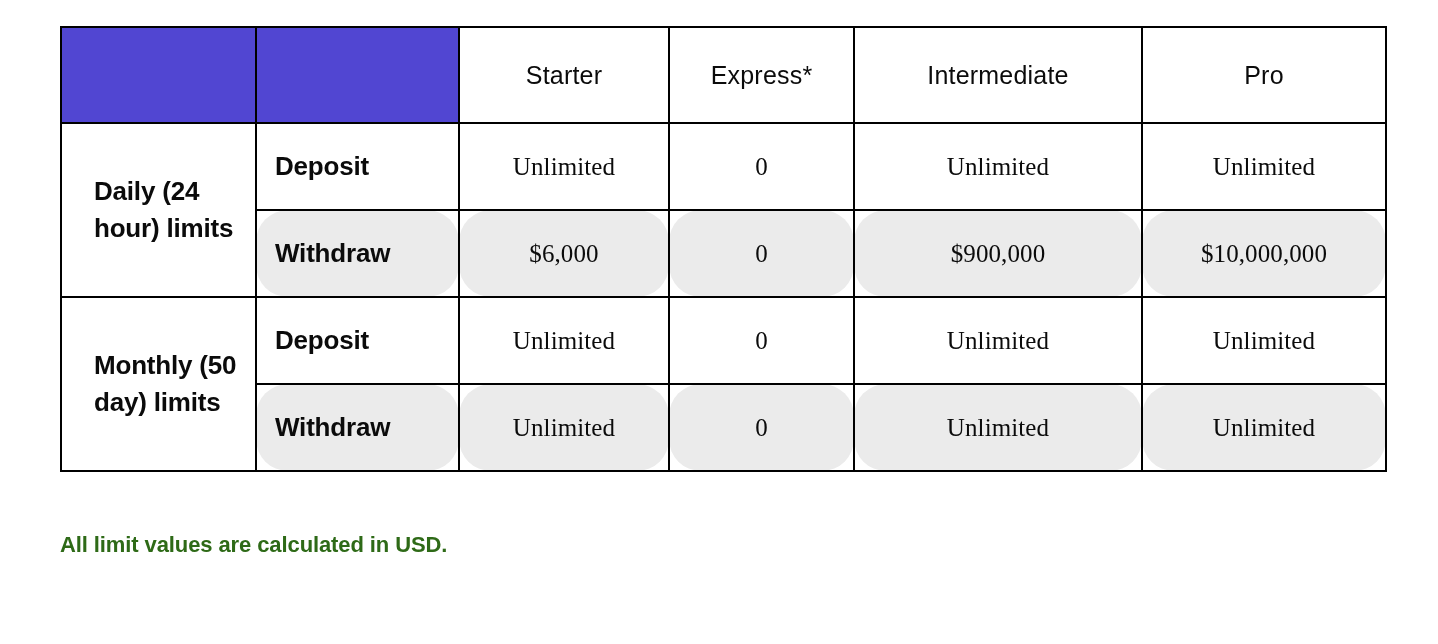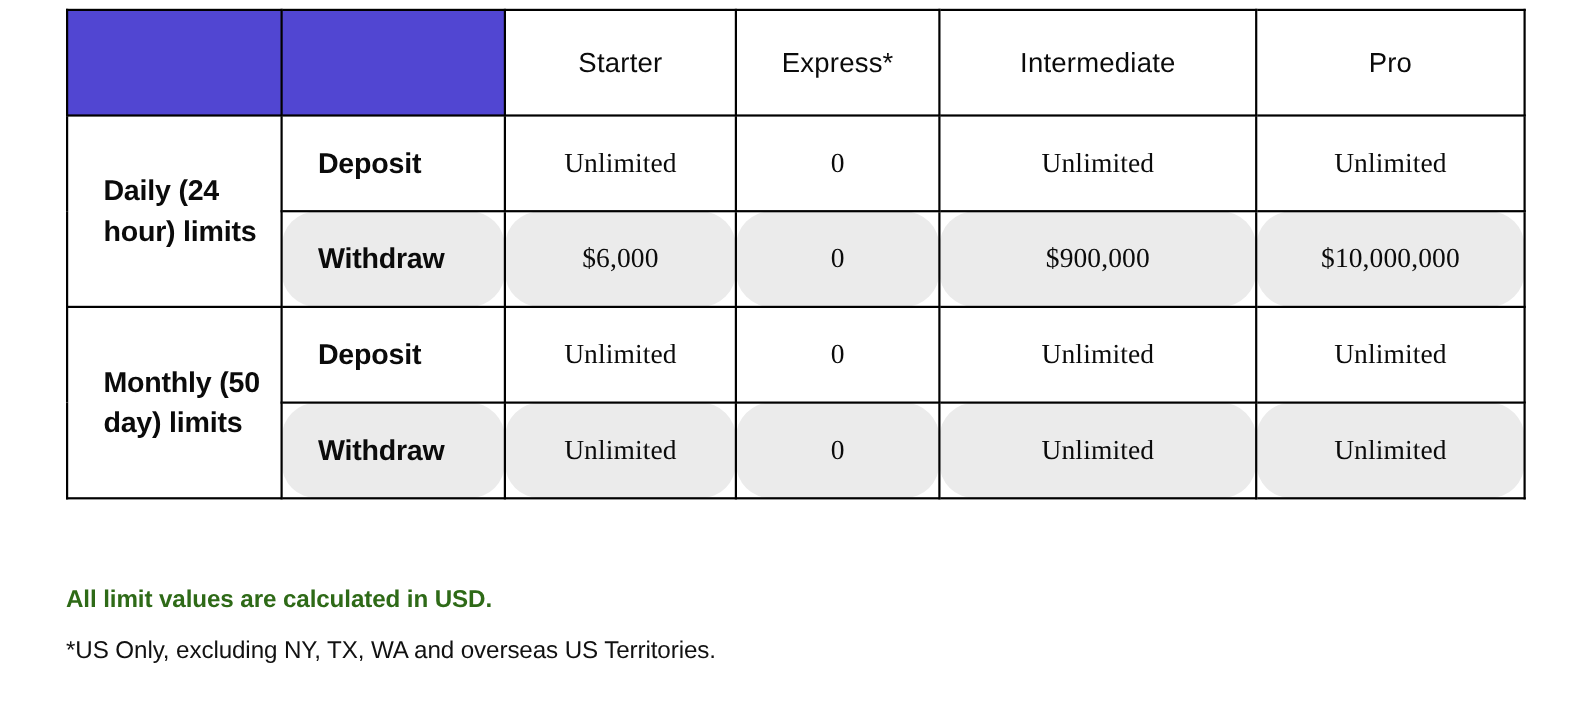--- a/index.html
+++ b/index.html
@@ -18,21 +18,21 @@
   .page {
     position: relative;
     width: 1438px;
     height: 644px;
     box-sizing: border-box;
   }
 
   .limits-table {
     position: absolute;
     left: 60px;
-    top: 8px;
+    top: 26px;
     width: 1325px;
     border-collapse: collapse;
     table-layout: fixed;
   }
 
   .limits-table td,
   .limits-table th {
     border: 2px solid #000000;
     padding: 0 10px;
     text-align: center;
@@ -71,21 +71,21 @@
     font-size: 26px;
     letter-spacing: -0.2px;
     padding-left: 32px;
   }
 
   td.group-label {
     line-height: 1.42;
   }
 
   td.action-label {
-    padding-left: 32px;
+    padding-left: 18px;
   }
 
   tr.shaded td:not(.group-label) {
     background: #ebebeb;
     border-radius: 32px;
   }
 
   tbody td {
     height: 85px;
   }
@@ -177,16 +177,15 @@
         <td class="value-cell">0</td>
         <td class="value-cell">Unlimited</td>
         <td class="value-cell">Unlimited</td>
       </tr>
 
     </tbody>
   </table>
 
   <div class="notes">
     <p class="note-green">All limit values are calculated in USD.</p>
-    <p class="note-plain">*US Only, excluding NY, TX, WA and overseas US Territories.</p>
   </div>
 
 </div>
 
 </body></html>

